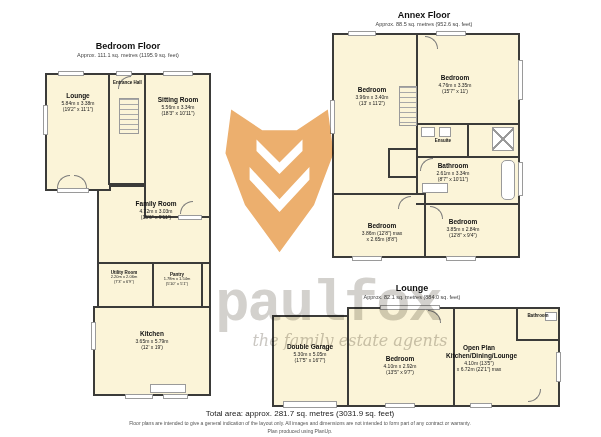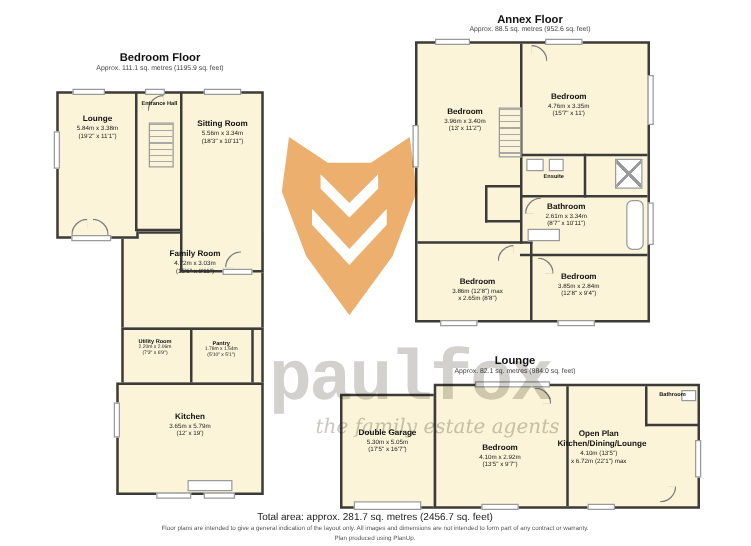--- a/index.html
+++ b/index.html
@@ -209,17 +209,17 @@
   </div>
 
   <svg class="wm" style="left:222px;top:103px;width:115px;height:158px;" viewBox="0 0 100 130" aria-hidden="true">
     <polygon points="8,2 35,20 65,20 92,2 97,40 80,85 50,126 20,85 3,40" fill="#ECAF6E"></polygon>
     <polygon points="30,28 50,48 70,28 70,38 50,58 30,38" fill="#ffffff"></polygon>
     <polygon points="24,52 50,80 76,52 76,63 50,91 24,63" fill="#ffffff"></polygon>
   </svg>
   <div class="wm wm-brand" style="left:210px;top:273px;">paulfox</div>
   <div class="wm wm-tag" style="left:210px;top:331px;padding-left:22px;">the family estate agents</div>
 
-  <div class="footer total" style="left:100px;top:409px;width:400px;">Total area: approx. 281.7 sq. metres (2456.7 sq. feet)</div>
+  <div class="footer total" style="left:100px;top:409px;width:400px;">Total area: approx. 281.7 sq. metres (3031.9 sq. feet)</div>
   <div class="footer disc" style="left:40px;top:420px;width:520px;">Floor plans are intended to give a general indication of the layout only. All images and dimensions are not intended to form part of any contract or warranty.</div>
   <div class="footer disc" style="left:40px;top:428px;width:520px;">Plan produced using PlanUp.</div>
 
 </div>
 
 </body></html>

